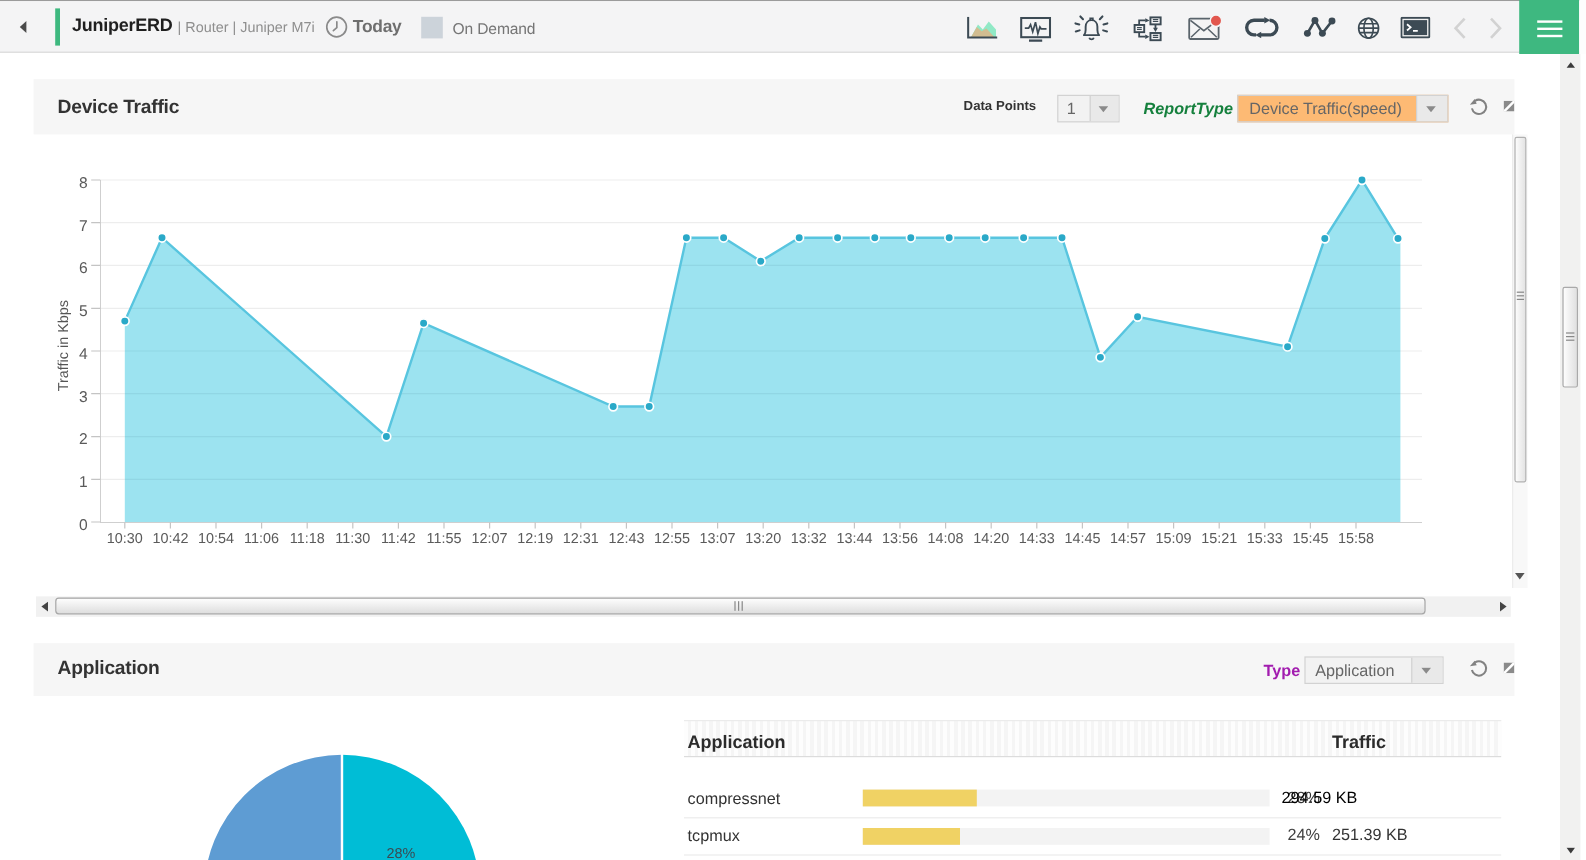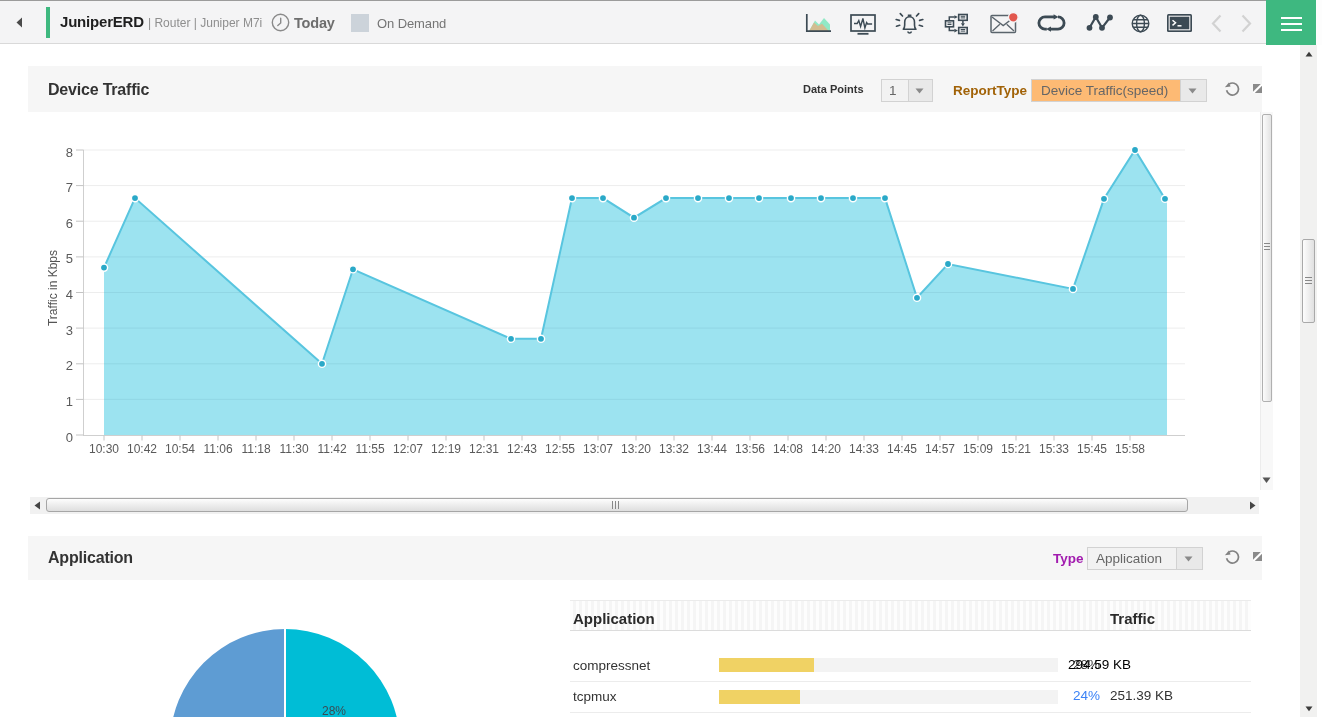--- a/index.html
+++ b/index.html
@@ -136,21 +136,21 @@
 <div class="abs" style="left:48px;top:81px;font-size:16px;font-weight:bold;color:#333;letter-spacing:-0.2px;text-align:center;">Device Traffic</div>
 
 <div class="abs" style="left:803px;top:83px;font-size:11px;font-weight:bold;color:#333;">Data Points</div>
 <div class="abs" style="left:881px;top:79px;width:52px;height:23px;border:1px solid #d2d2d2;background:#f2f2f2;">
   <div class="abs" style="left:7px;top:3px;font-size:13.5px;color:#666;">1</div>
   <div class="abs" style="right:0;top:0;width:24px;height:21px;background:#e9e9e9;border-left:1px solid #d2d2d2;"></div>
   <svg class="abs" style="right:8px;top:8px;" width="9" height="6" viewBox="0 0 9 6">
         <path d="M0.5,0.5 L8.5,0.5 L4.5,5.5 Z" fill="#8a8a8a"></path>
       </svg>
 </div>
-<div class="abs" style="left:953px;top:83px;font-size:13.5px;font-weight:bold;color:#a16207;">ReportType</div>
+<div class="abs" style="left:953px;top:83px;font-size:13.5px;font-weight:bold;color:#15803d;font-style:italic;">ReportType</div>
 <div class="abs" style="left:1031px;top:79px;width:176px;height:23px;border:1px solid #d2d2d2;background:#fdba74;">
   <div class="abs" style="left:9px;top:3px;font-size:13.5px;color:#666;">Device Traffic(speed)</div>
   <div class="abs" style="right:0;top:0;width:26px;height:21px;background:#e9e9e9;border-left:1px solid #d2d2d2;"></div>
   <svg class="abs" style="right:9px;top:8px;" width="9" height="6" viewBox="0 0 9 6">
         <path d="M0.5,0.5 L8.5,0.5 L4.5,5.5 Z" fill="#8a8a8a"></path>
       </svg>
 </div>
 
 <svg class="abs" style="left:1224px;top:81px;" width="17" height="17" viewBox="0 0 17 17">
 <path d="M5.2,3.0 A6,6 0 1 1 2.6,9.3" fill="none" stroke="#828282" stroke-width="1.7"></path>
@@ -347,21 +347,21 @@
 <div class="abs" style="left:573px;top:658px;font-size:13.5px;color:#333;text-align:right;">compressnet</div>
 <div class="abs" style="left:719px;top:658px;width:339px;height:14px;background:#f3f3f3;"></div>
 <div class="abs" style="left:719px;top:658px;width:95px;height:14px;background:#f0d264;"></div>
 <div class="abs" style="left:1040px;top:657px;width:60px;text-align:right;font-size:13.5px;color:#333;">28%</div>
 <div class="abs" style="left:1068px;top:657px;font-size:13.5px;color:#000000;">294.59 KB</div>
 <div class="abs" style="left:570px;top:681px;width:681px;height:1px;background:#ececec;"></div>
 
 <div class="abs" style="left:573px;top:689px;font-size:13.5px;color:#333;">tcpmux</div>
 <div class="abs" style="left:719px;top:690px;width:339px;height:14px;background:#f3f3f3;"></div>
 <div class="abs" style="left:719px;top:690px;width:81px;height:14px;background:#f0d264;"></div>
-<div class="abs" style="left:1040px;top:688px;width:60px;text-align:right;font-size:13.5px;color:#3b82f6;">24%</div>
+<div class="abs" style="left:1040px;top:688px;width:60px;text-align:right;font-size:13.5px;color:#404040;">24%</div>
 <div class="abs" style="left:1110px;top:688px;font-size:13.5px;color:#333;">251.39 KB</div>
 <div class="abs" style="left:570px;top:712px;width:681px;height:1px;background:#ececec;"></div>
 
 <div class="abs" style="left:1300px;top:45px;width:17px;height:672px;background:#f1f1f0;"></div>
 <svg class="abs" style="left:1305px;top:51px;" width="8" height="6" viewBox="0 0 8 6">
       <path d="M0.5,5.5 L7.5,5.5 L4,0.8 Z" fill="#3b3b3b"></path>
     </svg>
 <svg class="abs" style="left:1305px;top:706px;" width="8" height="6" viewBox="0 0 8 6">
       <path d="M0.5,0.5 L7.5,0.5 L4,5.2 Z" fill="#3b3b3b"></path>
     </svg>

